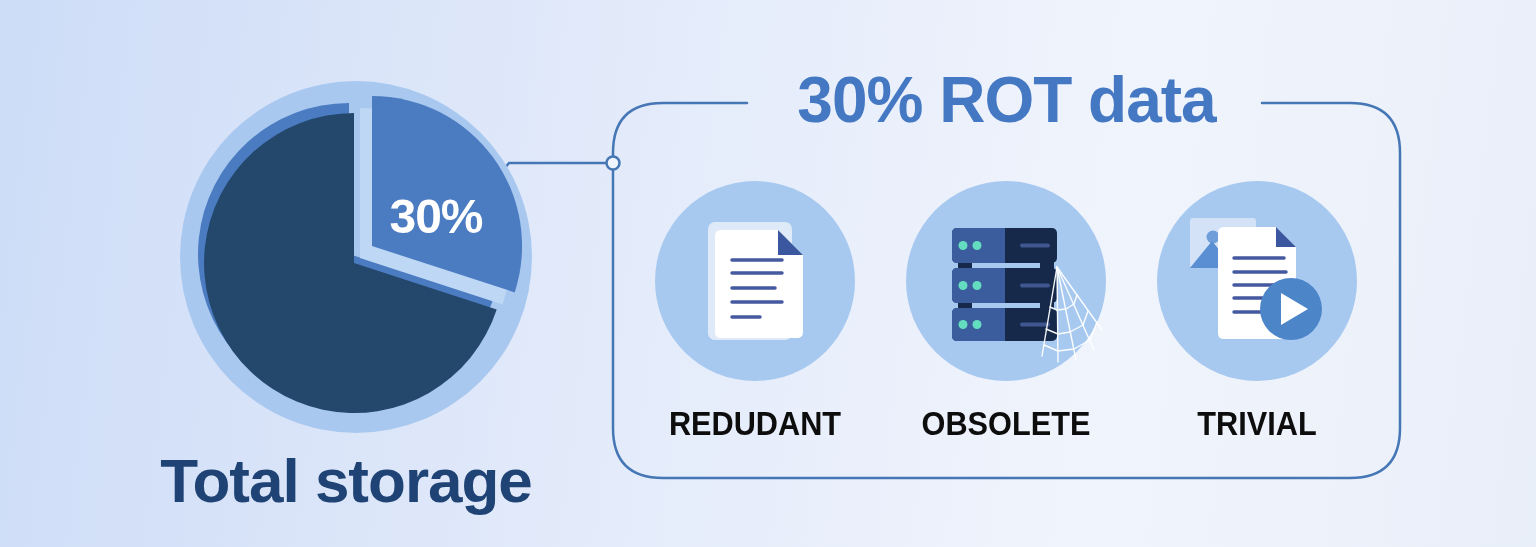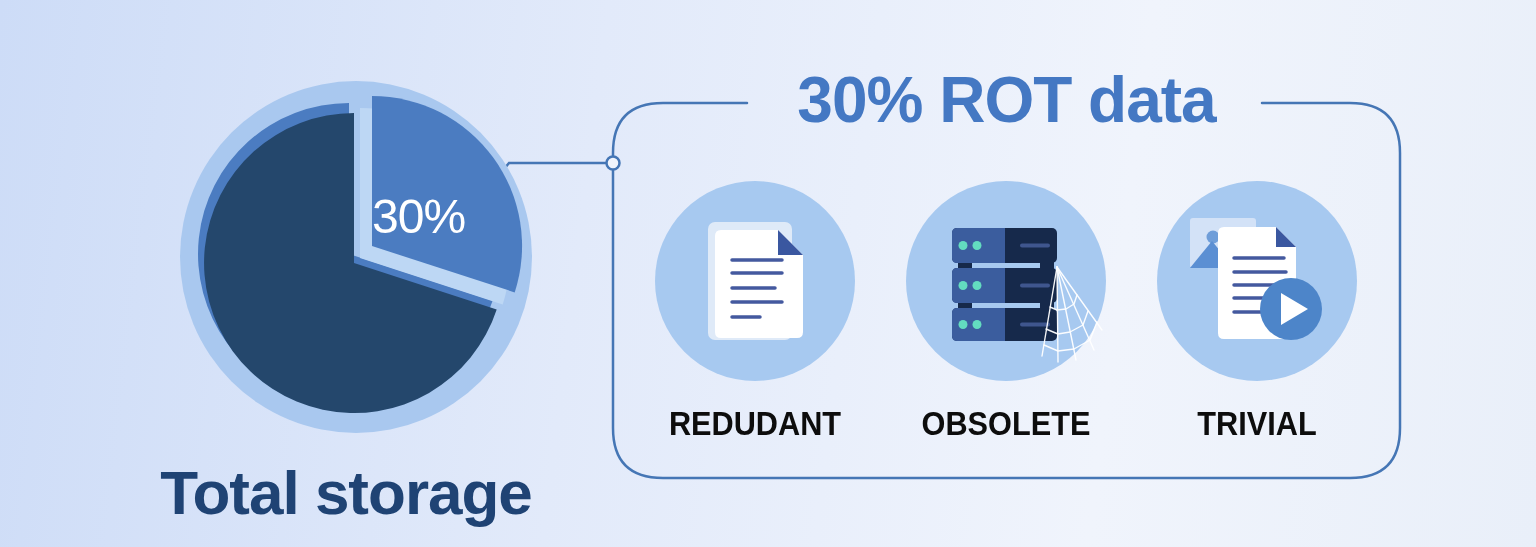--- a/index.html
+++ b/index.html
@@ -10,25 +10,25 @@
     background:linear-gradient(97deg, var(--bg-left) 0%, var(--bg-mid) 38%, var(--bg-light) 72%, var(--bg-right) 100%);
   }
   svg.overlay { position:absolute; inset:0; width:1536px; height:547px; }
   .callout-title {
     position:absolute; left:613px; top:58px; width:787px;
     text-align:center; font-size:64px; font-weight:700; letter-spacing:-1px;
     color:var(--accent-blue); line-height:84px; white-space:nowrap;
   }
   .pct-label {
     position:absolute; left:372px; top:192px; width:128px;
-    text-align:left; font-size:48px; font-weight:400; letter-spacing:-1px;
+    text-align:center; font-size:48px; font-weight:700; letter-spacing:-1px;
     color:var(--pct-white); line-height:50px;
   }
   .pie-caption {
-    position:absolute; left:46px; top:456px; width:600px;
+    position:absolute; left:46px; top:444px; width:600px;
     text-align:center; font-size:62px; font-weight:700; letter-spacing:-1px;
     color:var(--navy-text); line-height:74px; white-space:nowrap;
   }
   .rot-circle {
     position:absolute; top:181px; width:200px; height:200px;
     border-radius:50%; background:var(--circle-bg);
   }
   .rot-circle svg { position:absolute; inset:0; }
   .c1 { left:655px; } .c2 { left:906px; } .c3 { left:1157px; }
   .rot-label {

